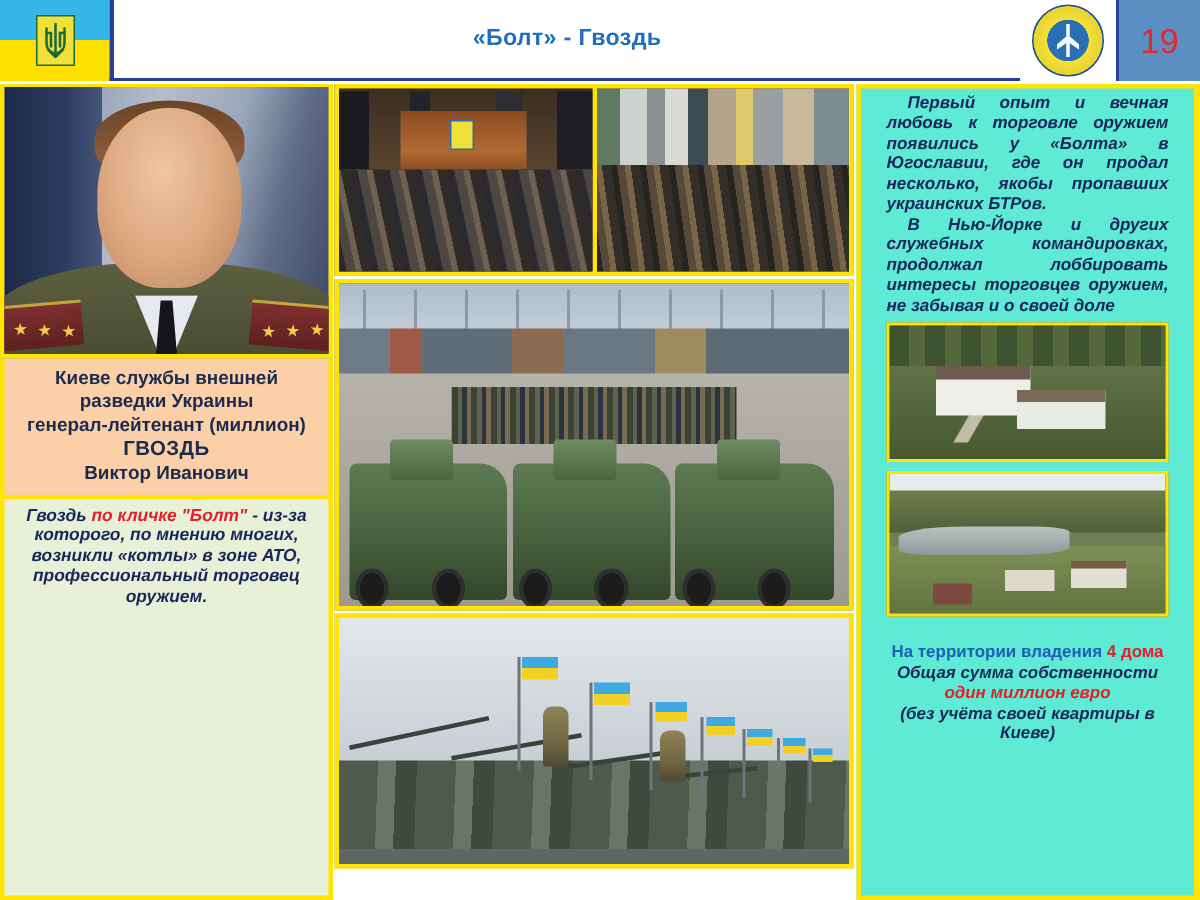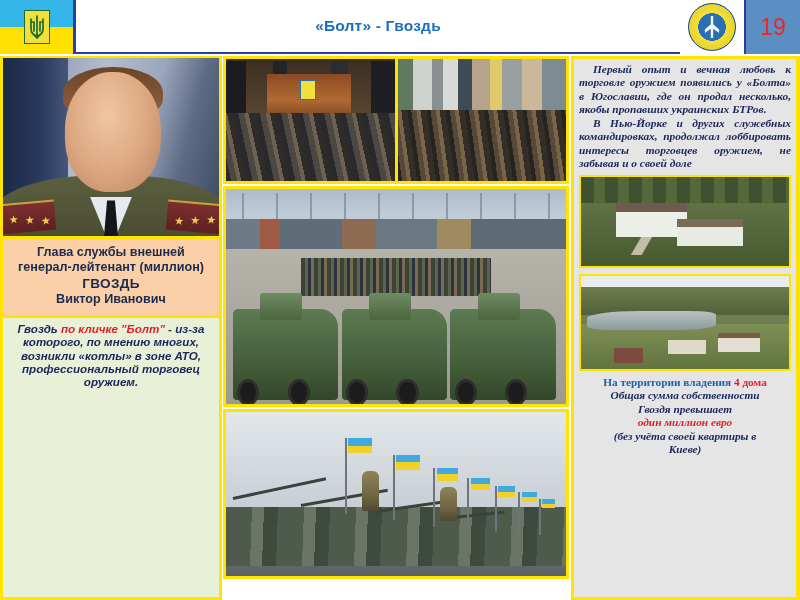--- a/index.html
+++ b/index.html
@@ -248,27 +248,26 @@
   .pt-flag { position:absolute; width:24px; height:15px;
     background: linear-gradient(180deg,#3fa9e0 0 50%, #f2d024 50% 100%); }
   .pt-pole { position:absolute; width:2px; background:#6d757a; }
   .pt-soldier { position:absolute; width:17px; height:40px;
     background: linear-gradient(180deg,#8e8257 0%, #6f6744 60%, #4e4a33 100%);
     border-radius: 6px 6px 2px 2px; }
 
   
   .col-right {
     flex: 1 1 auto;
-    background: #e5e5e5;
+    background: #5eead4;
     border: 3px solid #ffe400;
     border-right: 4px solid #ffe400;
     margin-left: 1px;
     display: flex; flex-direction: column;
-    padding: 4px 5px 4px;
-    font-family: Liberation Serif, serif;
+    padding: 4px 17px 4px;
   }
   .r-text {
     color: #18265c;
     font-style: italic; font-weight: bold;
     font-size: 11.4px; line-height: 1.18;
     text-align: justify;
     text-align-last: left;
   }
   .r-text p { margin: 0; text-indent: 14px; }
   .r-photo {
@@ -303,21 +302,21 @@
   .re-h1 { position:absolute; left:16%; bottom:6%; width:14%; height:16%; background:#7c4a3e; }
   .re-h2 { position:absolute; left:42%; bottom:16%; width:18%; height:15%; background:#ddd9cb; }
   .re-h3 { position:absolute; left:66%; bottom:18%; width:20%; height:20%; background:#e3dfd2; border-top:5px solid #7d5a45; }
 
   .r-bottom {
     text-align: center;
     font-weight: bold;
     font-size: 11.3px;
     line-height: 1.2;
     color: #18265c;
-    margin-top: 3px;
+    margin-top: 16px;
   }
   .rb-blue { color: #1f5fb5; }
   .rb-red { color: #e2202a; }
   .rb-ital { font-style: italic; }
 </style>
 </head>
 <body>
 
 <div class="slide">
 
@@ -362,21 +361,22 @@
         <div class="pg-shoulder-r">
           <span class="star" style="left:8px;top:14px;"></span>
           <span class="star" style="left:24px;top:12px;"></span>
           <span class="star" style="left:40px;top:10px;"></span>
         </div>
         <div class="pg-shirt"></div>
         <div class="pg-tie"></div>
       </div>
 
       <div class="name-panel">
-        <span class="np-line">Глава службы внешней</span>
+        <span class="np-line">Киеве службы внешней</span>
+        <span class="np-line">разведки Украины</span>
         <span class="np-line">генерал-лейтенант (миллион)</span>
         <span class="np-line np-surname">ГВОЗДЬ</span>
         <span class="np-line">Виктор Иванович</span>
       </div>
 
       <div class="bio-panel">
         <div>
           <span>Гвоздь </span><span class="hl-red">по кличке "Болт"</span><span> - из-за которого, по мнению многих, возникли «котлы» в зоне АТО, профессиональный торговец оружием.</span>
         </div>
       </div>
@@ -476,20 +476,19 @@
         <div class="re-h1"></div>
         <div class="re-h2"></div>
         <div class="re-h3"></div>
       </div>
 
       <div class="r-bottom">
         <div>
           <span class="rb-blue">На территории владения </span><span class="rb-red">4 дома</span>
         </div>
         <div class="rb-ital">Общая сумма собственности</div>
-        <div class="rb-ital">Гвоздя превышает</div>
         <div class="rb-ital rb-red">один миллион евро</div>
         <div class="rb-ital">(без учёта своей квартиры в</div>
         <div class="rb-ital">Киеве)</div>
       </div>
     </div>
   </div>
 </div>
 
 </body></html>

